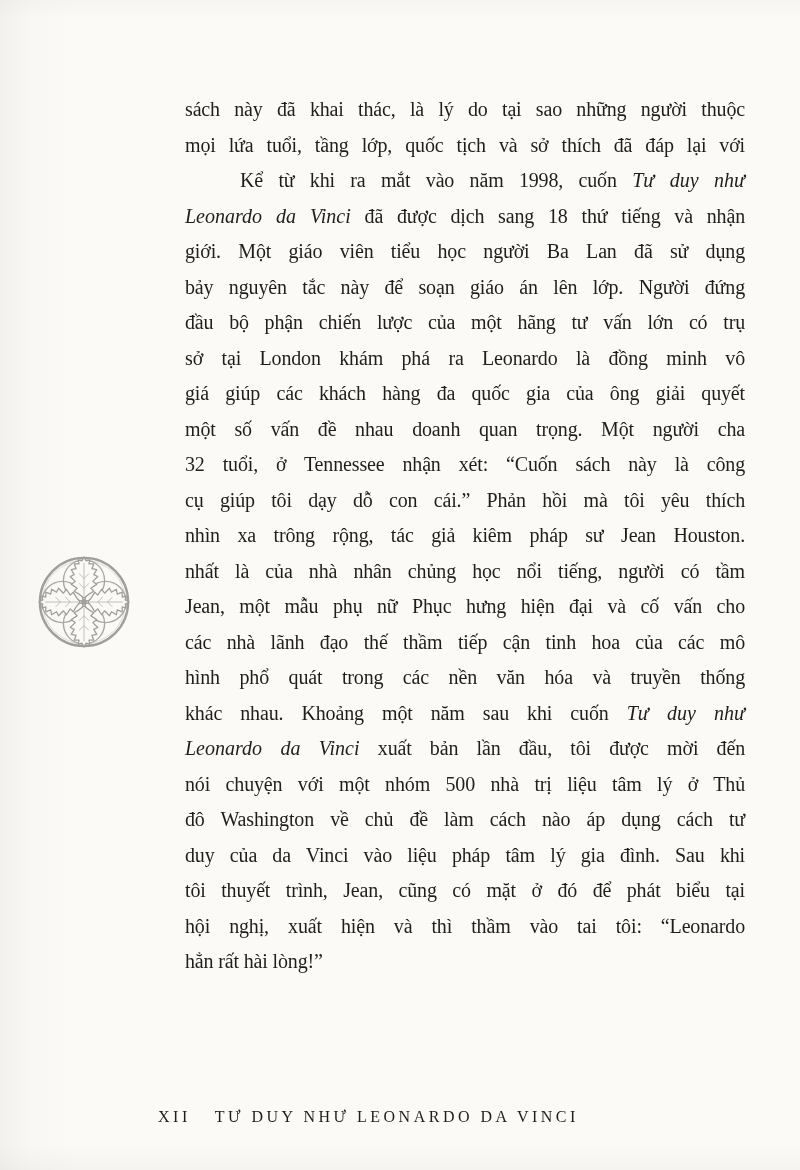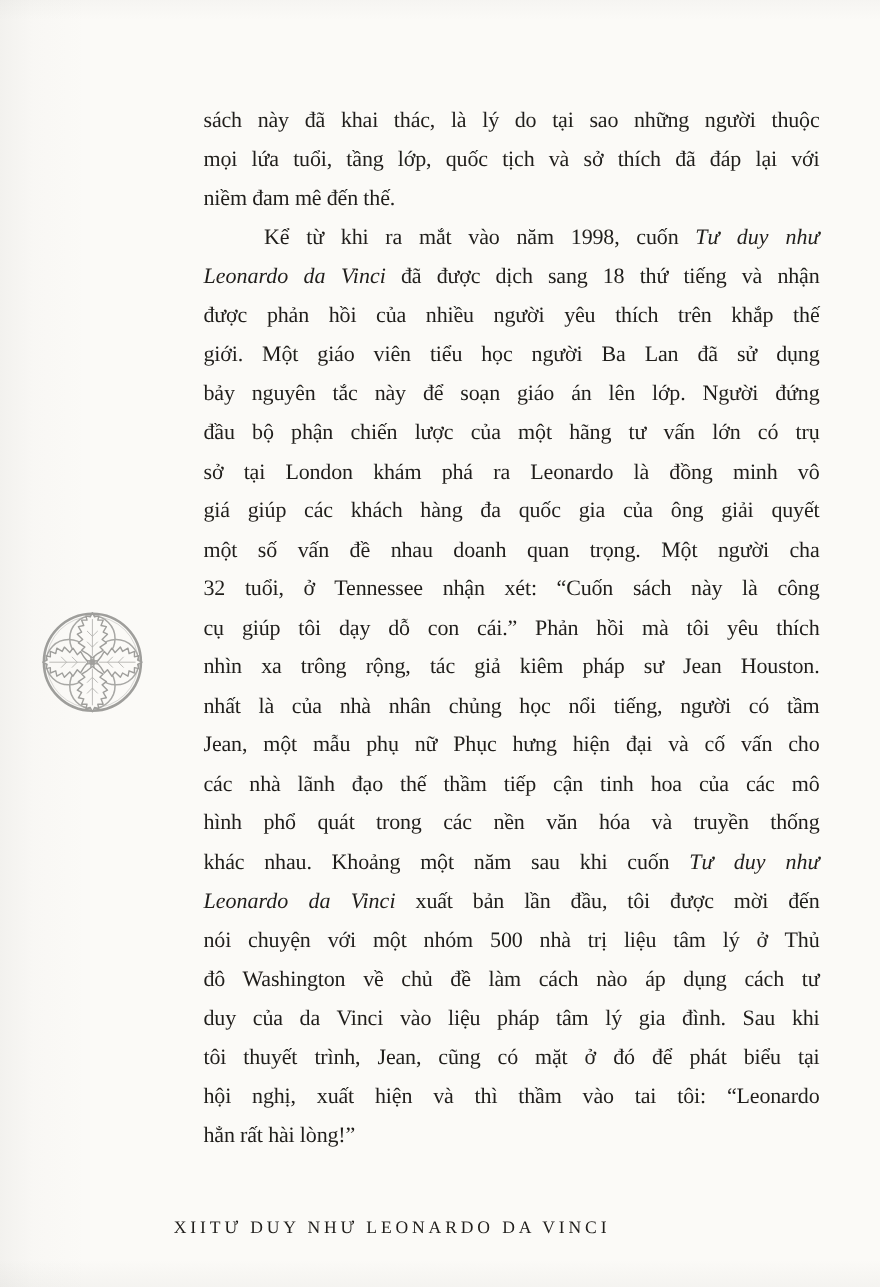--- a/index.html
+++ b/index.html
@@ -69,20 +69,21 @@
   .footer {
     position: absolute;
     left: 158px;
     top: 1108px;
     color: var(--text-color, #26241f);
     font-size: 16px;
     letter-spacing: 3.5px;
     white-space: nowrap;
   }
   .footer .pagenum {
+    margin-right: 24px;
   }
 </style>
 </head>
 <body>
 
 <div class="page">
 
   <svg class="ornament" viewBox="-50 -50 100 100" aria-hidden="true">
     <defs>
       <path id="orn-leaf" d="M0,-4 L-5,-8 -10,-11 -7,-14 -13,-18 -9,-21 -14,-26 -10,-28 -13,-33 -8,-34 -10,-39 -5,-39 -6,-43 -2,-42 0,-46 2,-42 6,-43 5,-39 10,-39 8,-34 13,-33 10,-28 14,-26 9,-21 13,-18 7,-14 10,-11 5,-8 Z"></path>
@@ -111,26 +112,24 @@
       <use href="#orn-rib" transform="rotate(180)"></use>
       <use href="#orn-rib" transform="rotate(270)"></use>
     </g>
     <circle cx="0" cy="0" r="3" fill="currentColor" opacity="0.9"></circle>
   </svg>
 
   <div class="text-block">
       <div class="para">
         <div class="line"><span>sách này đã khai thác, là lý do tại sao những người thuộc</span></div>
         <div class="line"><span>mọi lứa tuổi, tầng lớp, quốc tịch và sở thích đã đáp lại với</span></div>
-        <div class="line last"><span>niềm đam mê đến thế.</span></div>
       </div>
       <div class="para">
         <div class="line indent"><span>Kể từ khi ra mắt vào năm 1998, cuốn </span><em>Tư duy như</em></div>
         <div class="line"><em>Leonardo da Vinci</em><span> đã được dịch sang 18 thứ tiếng và nhận</span></div>
-        <div class="line"><span>được phản hồi của nhiều người yêu thích trên khắp thế</span></div>
         <div class="line"><span>giới. Một giáo viên tiểu học người Ba Lan đã sử dụng</span></div>
         <div class="line"><span>bảy nguyên tắc này để soạn giáo án lên lớp. Người đứng</span></div>
         <div class="line"><span>đầu bộ phận chiến lược của một hãng tư vấn lớn có trụ</span></div>
         <div class="line"><span>sở tại London khám phá ra Leonardo là đồng minh vô</span></div>
         <div class="line"><span>giá giúp các khách hàng đa quốc gia của ông giải quyết</span></div>
         <div class="line"><span>một số vấn đề nhau doanh quan trọng. Một người cha</span></div>
         <div class="line"><span>32 tuổi, ở Tennessee nhận xét: “Cuốn sách này là công</span></div>
         <div class="line"><span>cụ giúp tôi dạy dỗ con cái.” Phản hồi mà tôi yêu thích</span></div>
         <div class="line"><span>nhìn xa trông rộng, tác giả kiêm pháp sư Jean Houston.</span></div>
         <div class="line"><span>nhất là của nhà nhân chủng học nổi tiếng, người có tầm</span></div>

